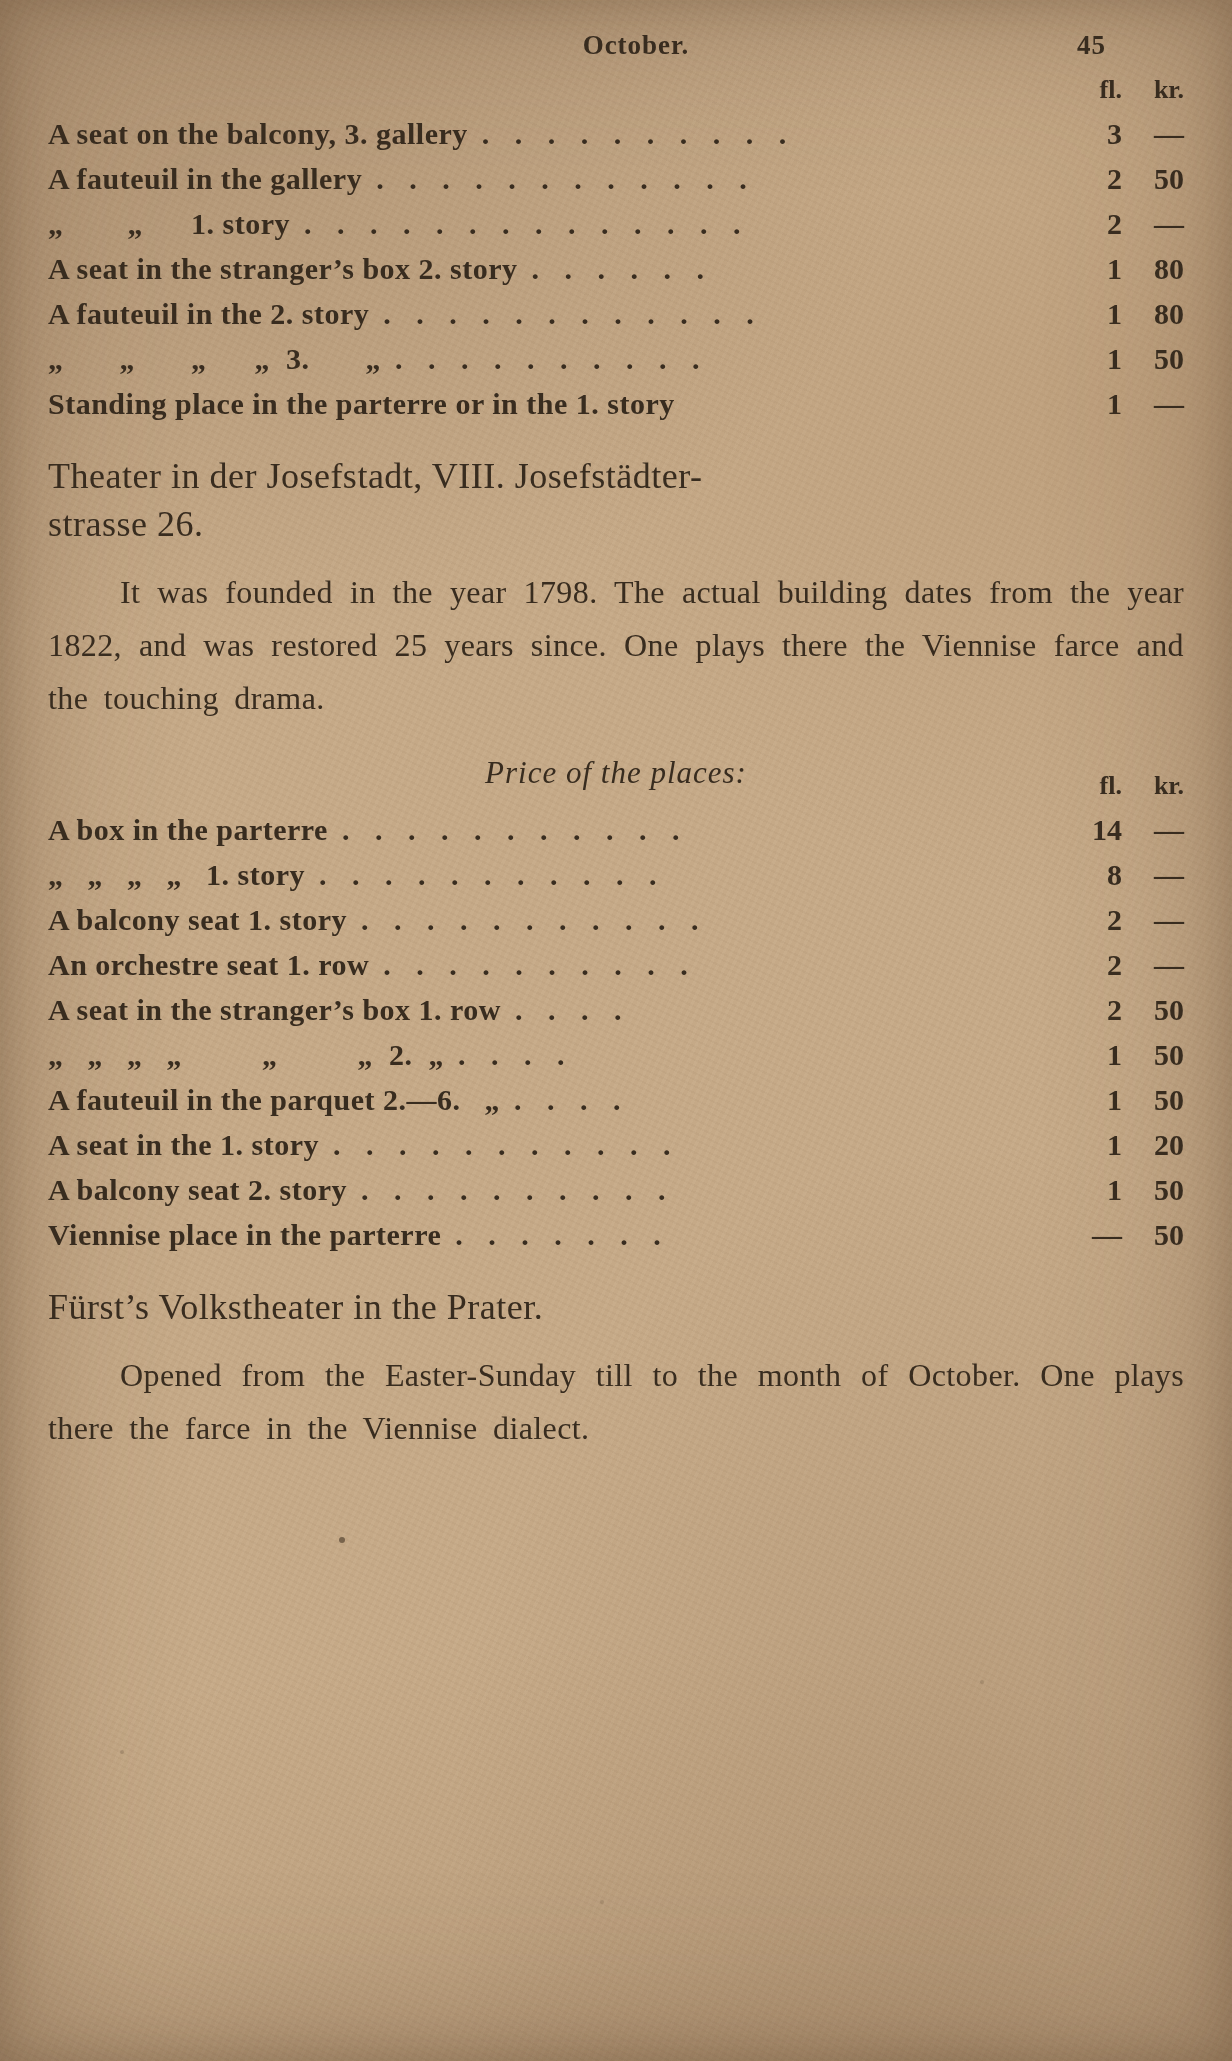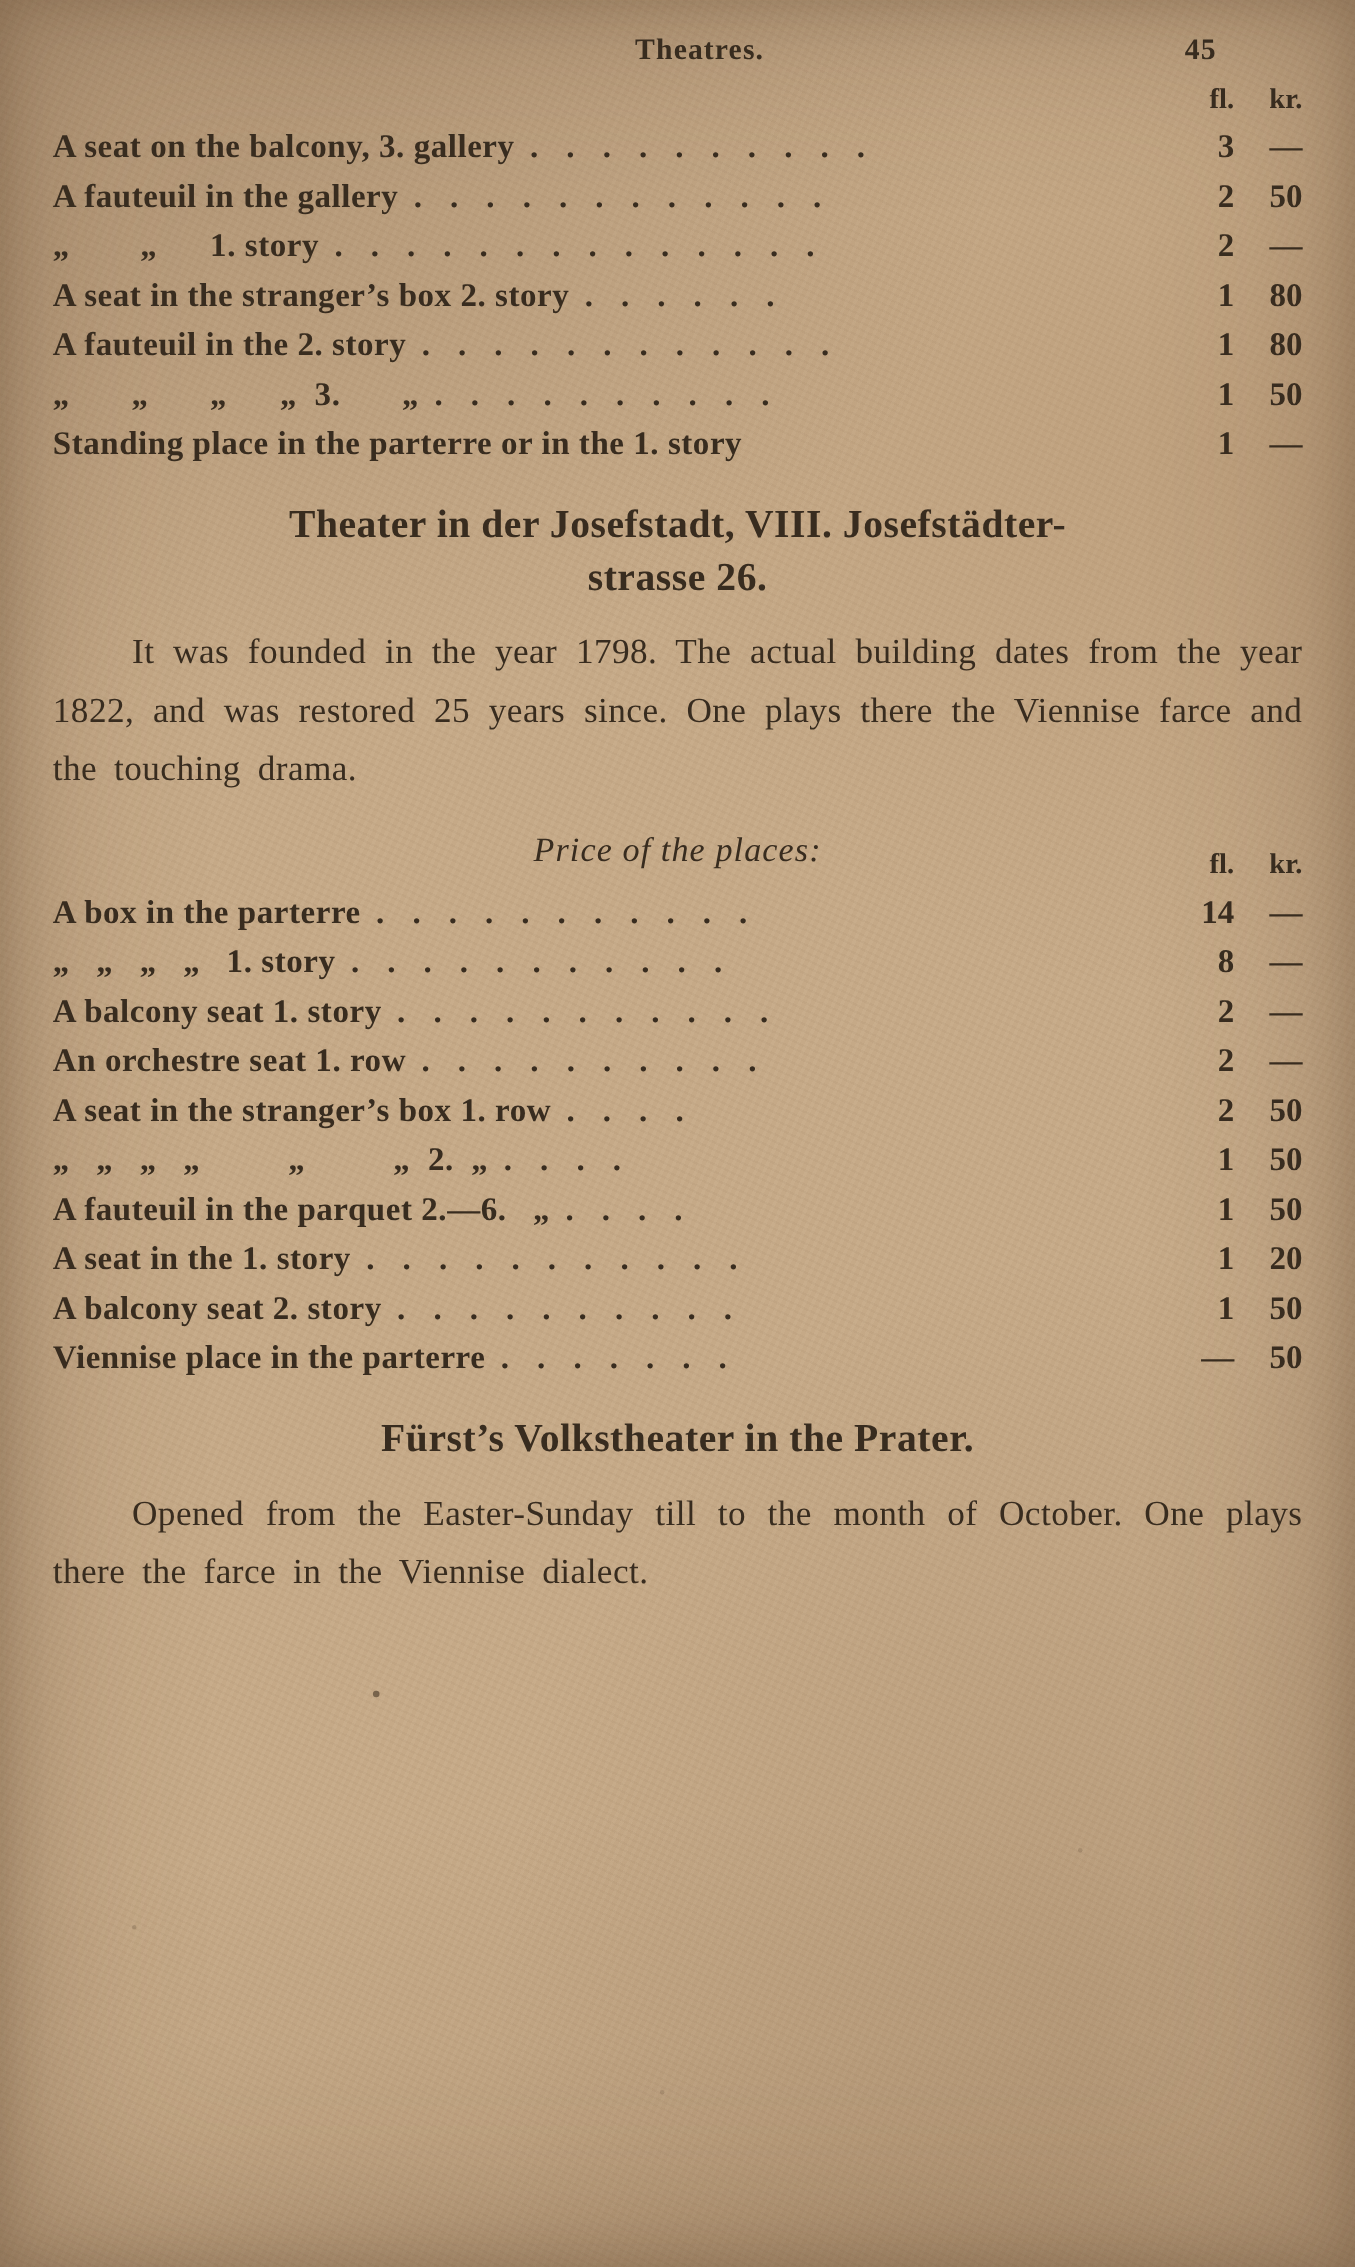--- a/index.html
+++ b/index.html
@@ -60,22 +60,22 @@
     line-height:45px;
   }
   .p-label { flex:0 0 auto; white-space:pre; letter-spacing:0.5px; }
   .p-dots  { flex:1 1 auto; white-space:nowrap; overflow:hidden;
              padding:0 6px 0 14px; letter-spacing:9px; }
   .p-fl { width:56px; text-align:right; flex:0 0 auto; }
   .p-kr { width:62px; text-align:right; flex:0 0 auto; }
 
   .section-heading {
     margin-top:26px;
-    font-weight:700; font-size:36px; line-height:48px;
-    text-align:center; white-space:pre-line;
+    font-weight:400; font-size:36px; line-height:48px;
+    white-space:pre-line;
     letter-spacing:0.5px;
   }
   .body-para {
     margin-top:18px;
     font-size:32px; line-height:53px;
     text-align:justify; text-indent:72px;
     word-spacing:7px; letter-spacing:0.4px;
   }
 
   .caption-row {
@@ -89,21 +89,21 @@
     position:absolute; right:0; bottom:-2px;
     display:flex; font-weight:700; font-size:26px; font-style:normal;
   }
 </style>
 </head>
 <body>
 
 <div class="page">
 
   <div class="running-head">
-    <span class="title">Theatres.</span>
+    <span class="title">October.</span>
     <span class="pageno">45</span>
   </div>
 
   <div class="flkr-row">
     <span class="col-fl">fl.</span>
     <span class="col-kr">kr.</span>
   </div>
 
   <div>
     <div class="price-row">

